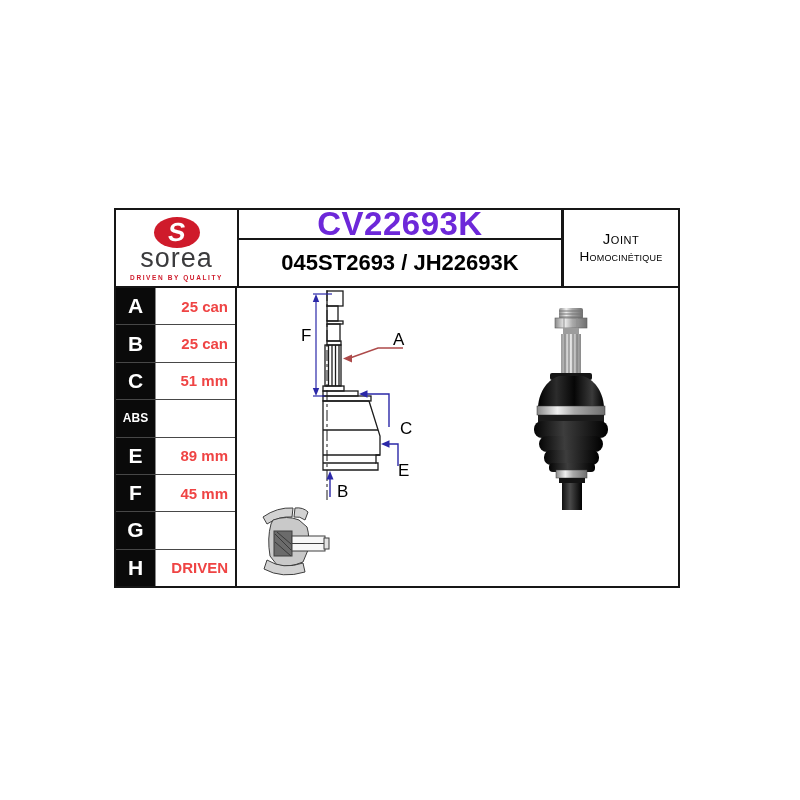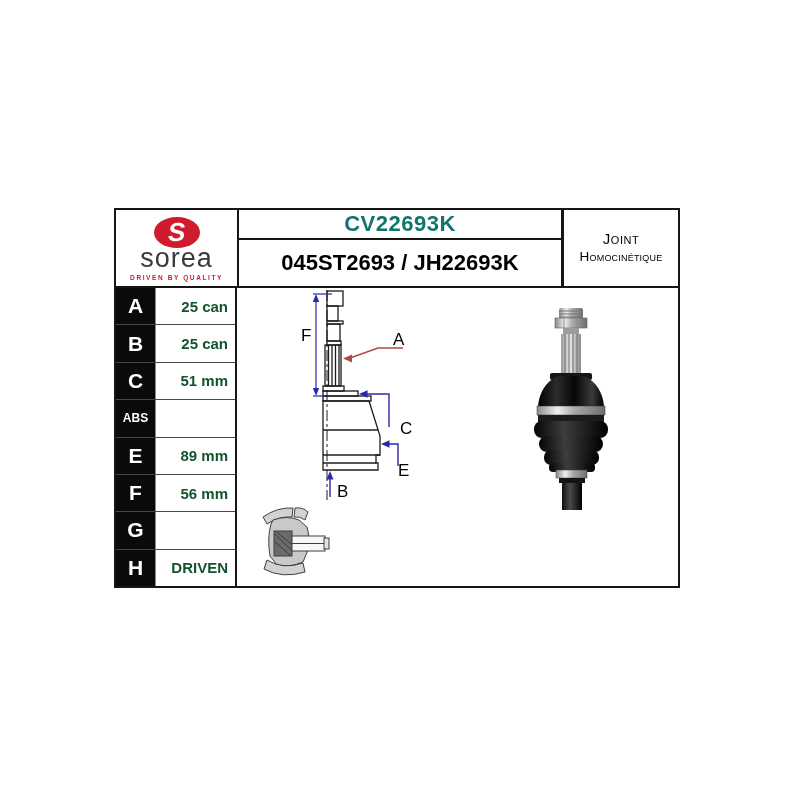--- a/index.html
+++ b/index.html
@@ -24,42 +24,42 @@
   .logo-oval span {
     color:#fff; font-weight:bold; font-size:26px; line-height:1;
     transform:skewX(-8deg) translateY(-1px);
   }
   .brand { font-size:27px; font-weight:normal; color:#3b3b3d; letter-spacing:1px; line-height:1; margin-top:-3px; }
   .tagline { font-size:6.5px; font-weight:bold; color:#cf1b2b; letter-spacing:1.6px; margin-top:2px; }
   .title-cell { flex:1; display:flex; flex-direction:column; border-right:3px solid #161616; box-sizing:border-box; }
   .ref-row {
     height:30px; border-bottom:2px solid #161616; box-sizing:border-box;
     display:flex; align-items:center; justify-content:center;
-    font-size:22px; font-weight:bold; color:#0f766e; letter-spacing:0.5px;
+    font-size:33px; font-weight:bold; color:#6d28d9; letter-spacing:0.5px;
   }
   .xref-row { flex:1; display:flex; align-items:center; justify-content:center; font-size:22px; font-weight:bold; color:#000; }
   .type-cell {
     width:114px; display:flex; flex-direction:column; align-items:center; justify-content:center;
     font-weight:normal; color:#000; font-variant:small-caps; line-height:1.25;
   }
   .type-line1 { font-size:15px; letter-spacing:0.5px; }
   .type-line2 { font-size:13.5px; letter-spacing:0.2px; }
   
   .body { display:flex; height:298px; }
   .spec-table { width:121px; border-right:2px solid #161616; box-sizing:border-box; display:flex; flex-direction:column; }
   .spec-row { flex:1; display:flex; border-bottom:1px solid #474747; box-sizing:border-box; }
   .spec-row:last-child { border-bottom:none; }
   .spec-key {
     width:40px; background:#0a0a0a; color:#fff; display:flex; align-items:center; justify-content:center;
     font-weight:bold; font-size:21px; border-right:1px solid #8a8a8a; box-sizing:border-box;
   }
   .spec-key.small { font-size:12px; }
   .spec-val {
     flex:1; display:flex; align-items:center; justify-content:flex-end;
-    padding-right:7px; font-weight:bold; font-size:15px; color:#14532d; background:#fff;
+    padding-right:7px; font-weight:bold; font-size:15px; color:#ef4444; background:#fff;
   }
   .drawing-area { flex:1; position:relative; background:#fff; }
   .drawing-area svg { position:absolute; left:0; top:0; }
   text { font-family:"Liberation Sans", sans-serif; }
 </style>
 </head>
 <body>
 
 <div class="page">
   <div class="frame">
@@ -100,21 +100,21 @@
         <div class="spec-row">
           <div class="spec-key small">ABS</div>
           <div class="spec-val"></div>
         </div>
         <div class="spec-row">
           <div class="spec-key">E</div>
           <div class="spec-val">89 mm</div>
         </div>
         <div class="spec-row">
           <div class="spec-key">F</div>
-          <div class="spec-val">56 mm</div>
+          <div class="spec-val">45 mm</div>
         </div>
         <div class="spec-row">
           <div class="spec-key">G</div>
           <div class="spec-val"></div>
         </div>
         <div class="spec-row">
           <div class="spec-key">H</div>
           <div class="spec-val">DRIVEN</div>
         </div>
       </div>

